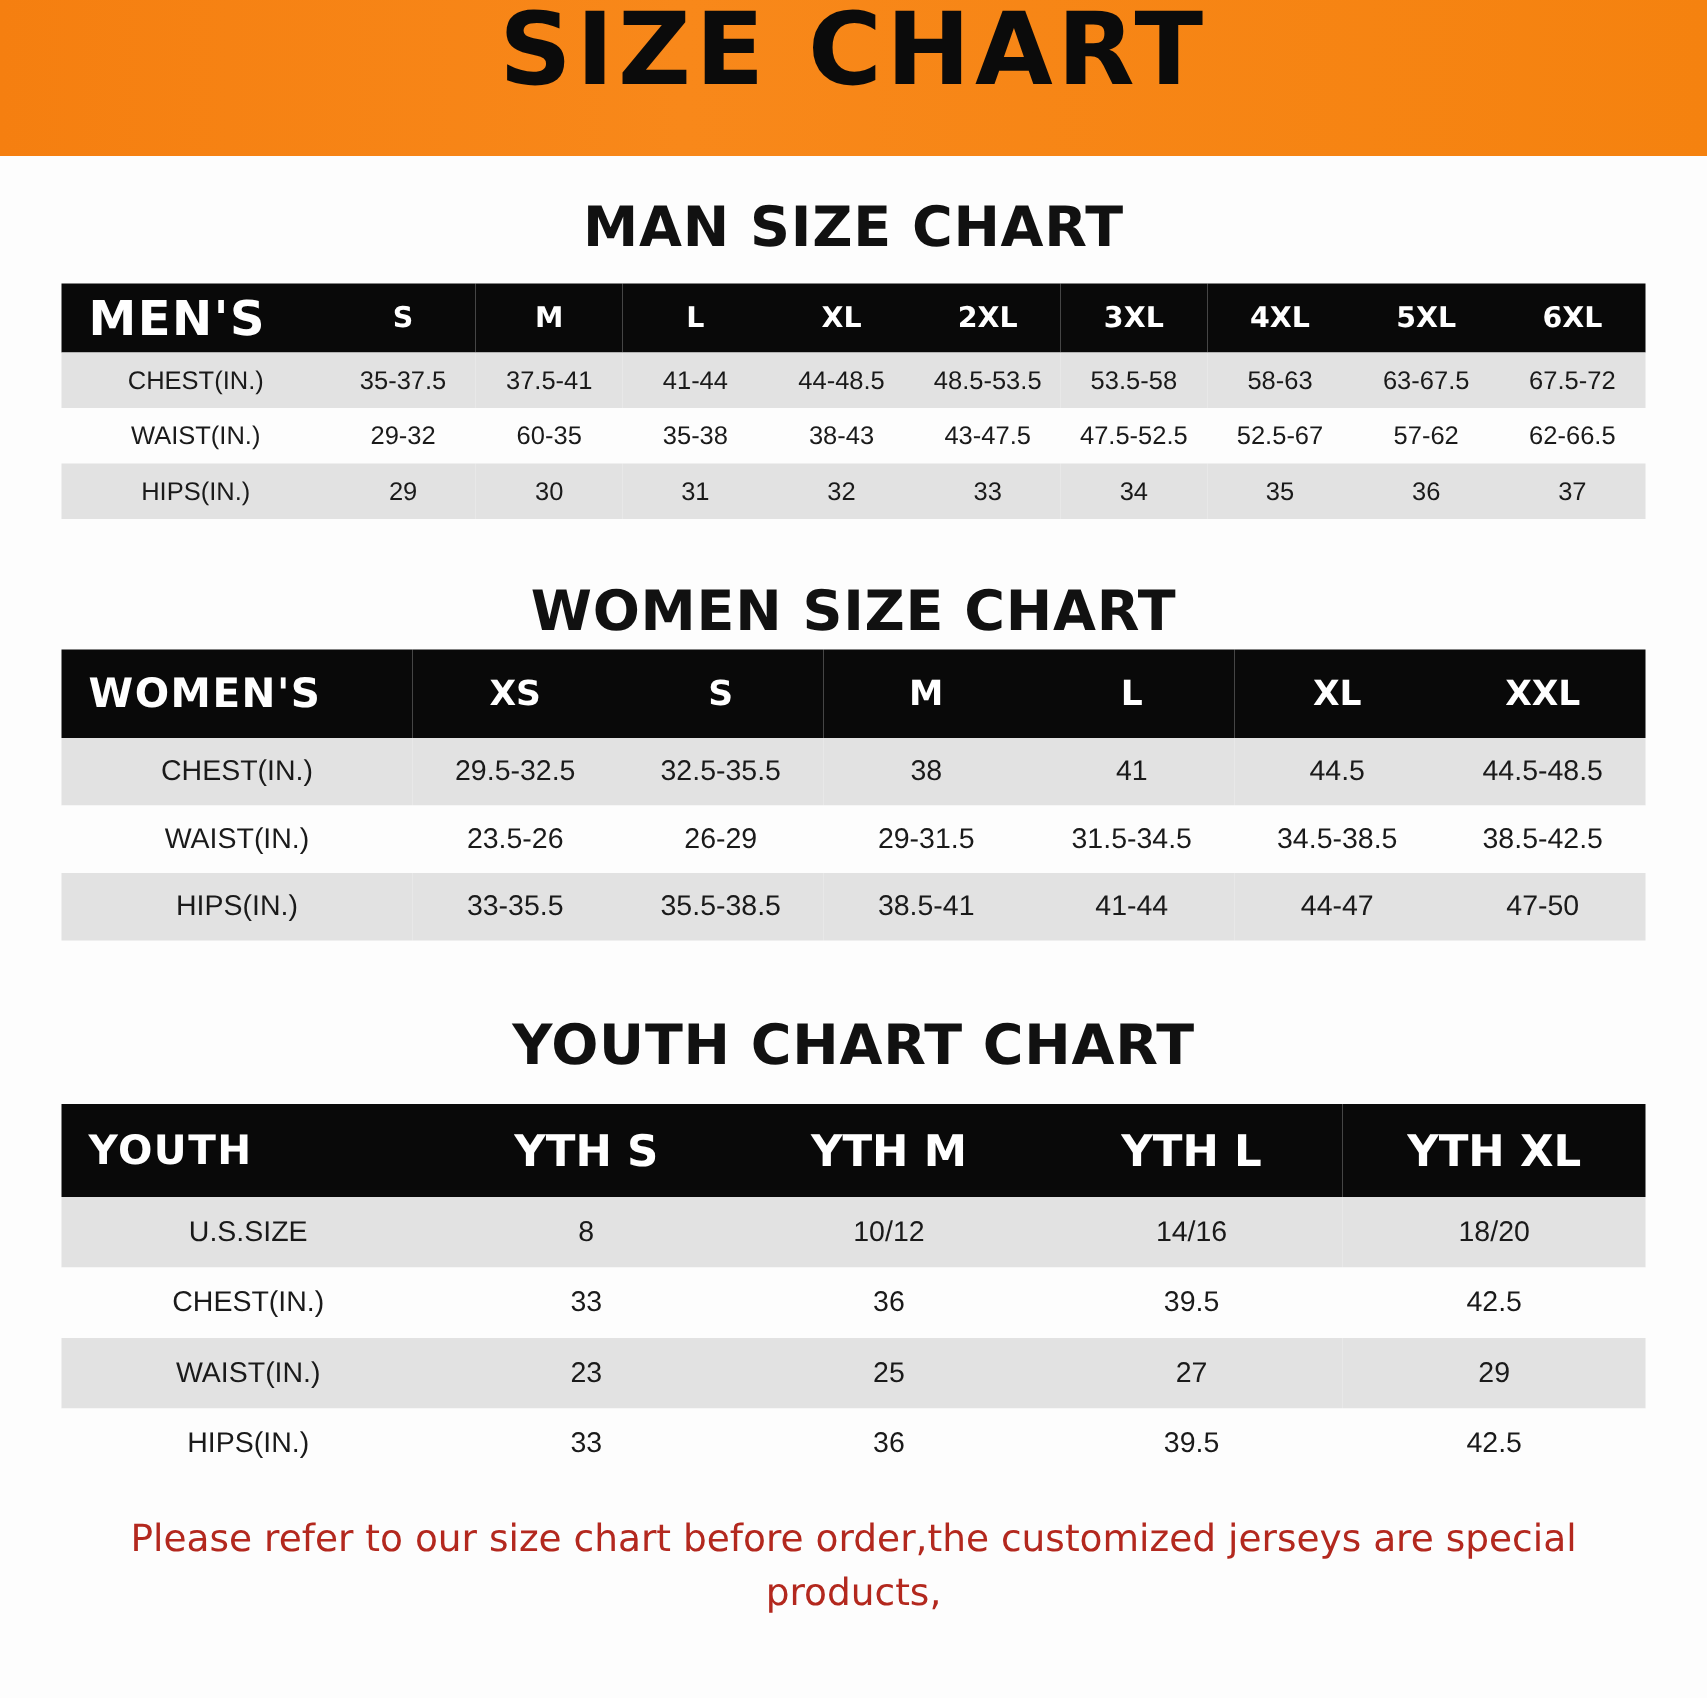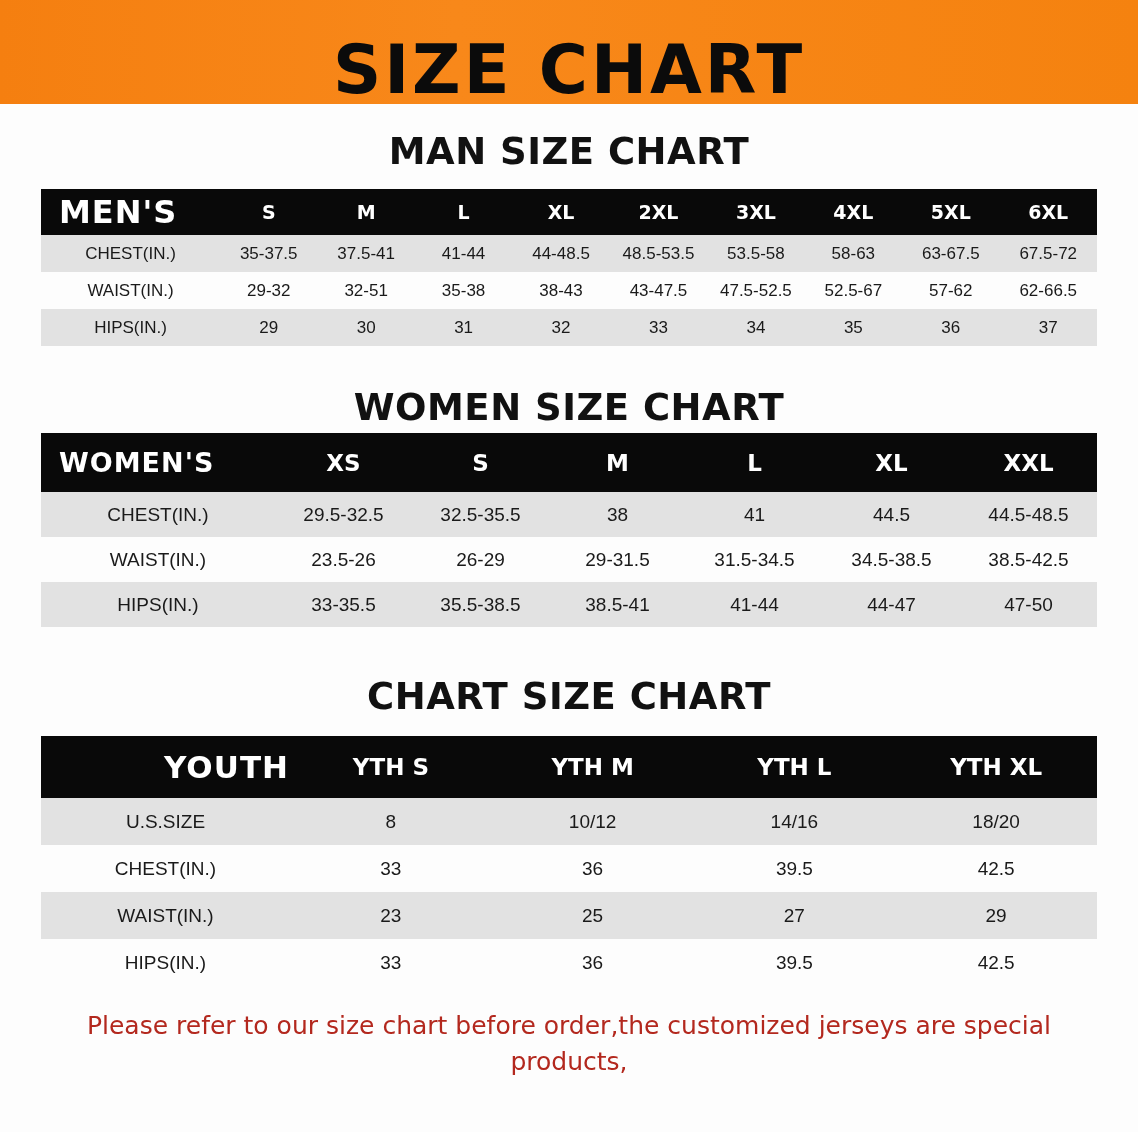--- a/index.html
+++ b/index.html
@@ -13,21 +13,21 @@
     font-family: "Liberation Sans", sans-serif;
     color: #111;
     overflow: hidden;
   }
 
   
   .banner {
     height: 104px;
     background: linear-gradient(90deg, #f57f10 0%, #f8881a 40%, #f5820f 100%);
     display: flex;
-    align-items: flex-end;
+    align-items: flex-start;
     justify-content: center;
   }
   .banner-title {
     font-family: "DejaVu Sans", sans-serif;
     font-weight: bold;
     font-size: 67px;
     letter-spacing: 3px;
     color: #0b0b0b;
     line-height: 1;
   }
@@ -86,22 +86,22 @@
   #men-table tbody td.firstcol { font-size: 17px; }
 
   
   #women-table { }
   #women-table thead th { height: 57px; font-size: 23px; }
   #women-table thead th.firstcol { font-size: 27px; }
   #women-table tbody td { height: 43px; font-size: 19px; }
 
   
   #youth-table { margin-top: 18px; }
-  #youth-table thead th { height: 60px; font-size: 23px; }
-  #youth-table thead th.firstcol { font-size: 31px; text-align: right; }
+  #youth-table thead th { height: 60px; font-size: 29px; }
+  #youth-table thead th.firstcol { font-size: 27px; }
   #youth-table tbody td { height: 45px; font-size: 19px; }
 
   .men-wrap   { margin-top: 16px; }
   .women-wrap { margin-top: 4px; }
   .youth-wrap { margin-top: 4px; }
 
   
   .note {
     margin: 22px auto 0 auto;
     width: 1000px;
@@ -146,21 +146,21 @@
         <td>44-48.5</td>
         <td>48.5-53.5</td>
         <td>53.5-58</td>
         <td>58-63</td>
         <td>63-67.5</td>
         <td>67.5-72</td>
       </tr>
       <tr class="plain">
         <td class="firstcol">WAIST(IN.)</td>
         <td>29-32</td>
-        <td>32-51</td>
+        <td>60-35</td>
         <td>35-38</td>
         <td>38-43</td>
         <td>43-47.5</td>
         <td>47.5-52.5</td>
         <td>52.5-67</td>
         <td>57-62</td>
         <td>62-66.5</td>
       </tr>
       <tr class="shade">
         <td class="firstcol">HIPS(IN.)</td>
@@ -218,21 +218,21 @@
         <td>35.5-38.5</td>
         <td>38.5-41</td>
         <td>41-44</td>
         <td>44-47</td>
         <td>47-50</td>
       </tr>
     </tbody>
   </table>
 </div>
 
-<div class="section-title t-youth">CHART SIZE CHART</div>
+<div class="section-title t-youth">YOUTH CHART CHART</div>
 
 <div class="table-wrap youth-wrap">
   <table id="youth-table">
     <thead>
       <tr>
         <th class="firstcol" style="width:230px">YOUTH</th>
         <th>YTH S</th>
         <th>YTH M</th>
         <th>YTH L</th>
         <th>YTH XL</th>

